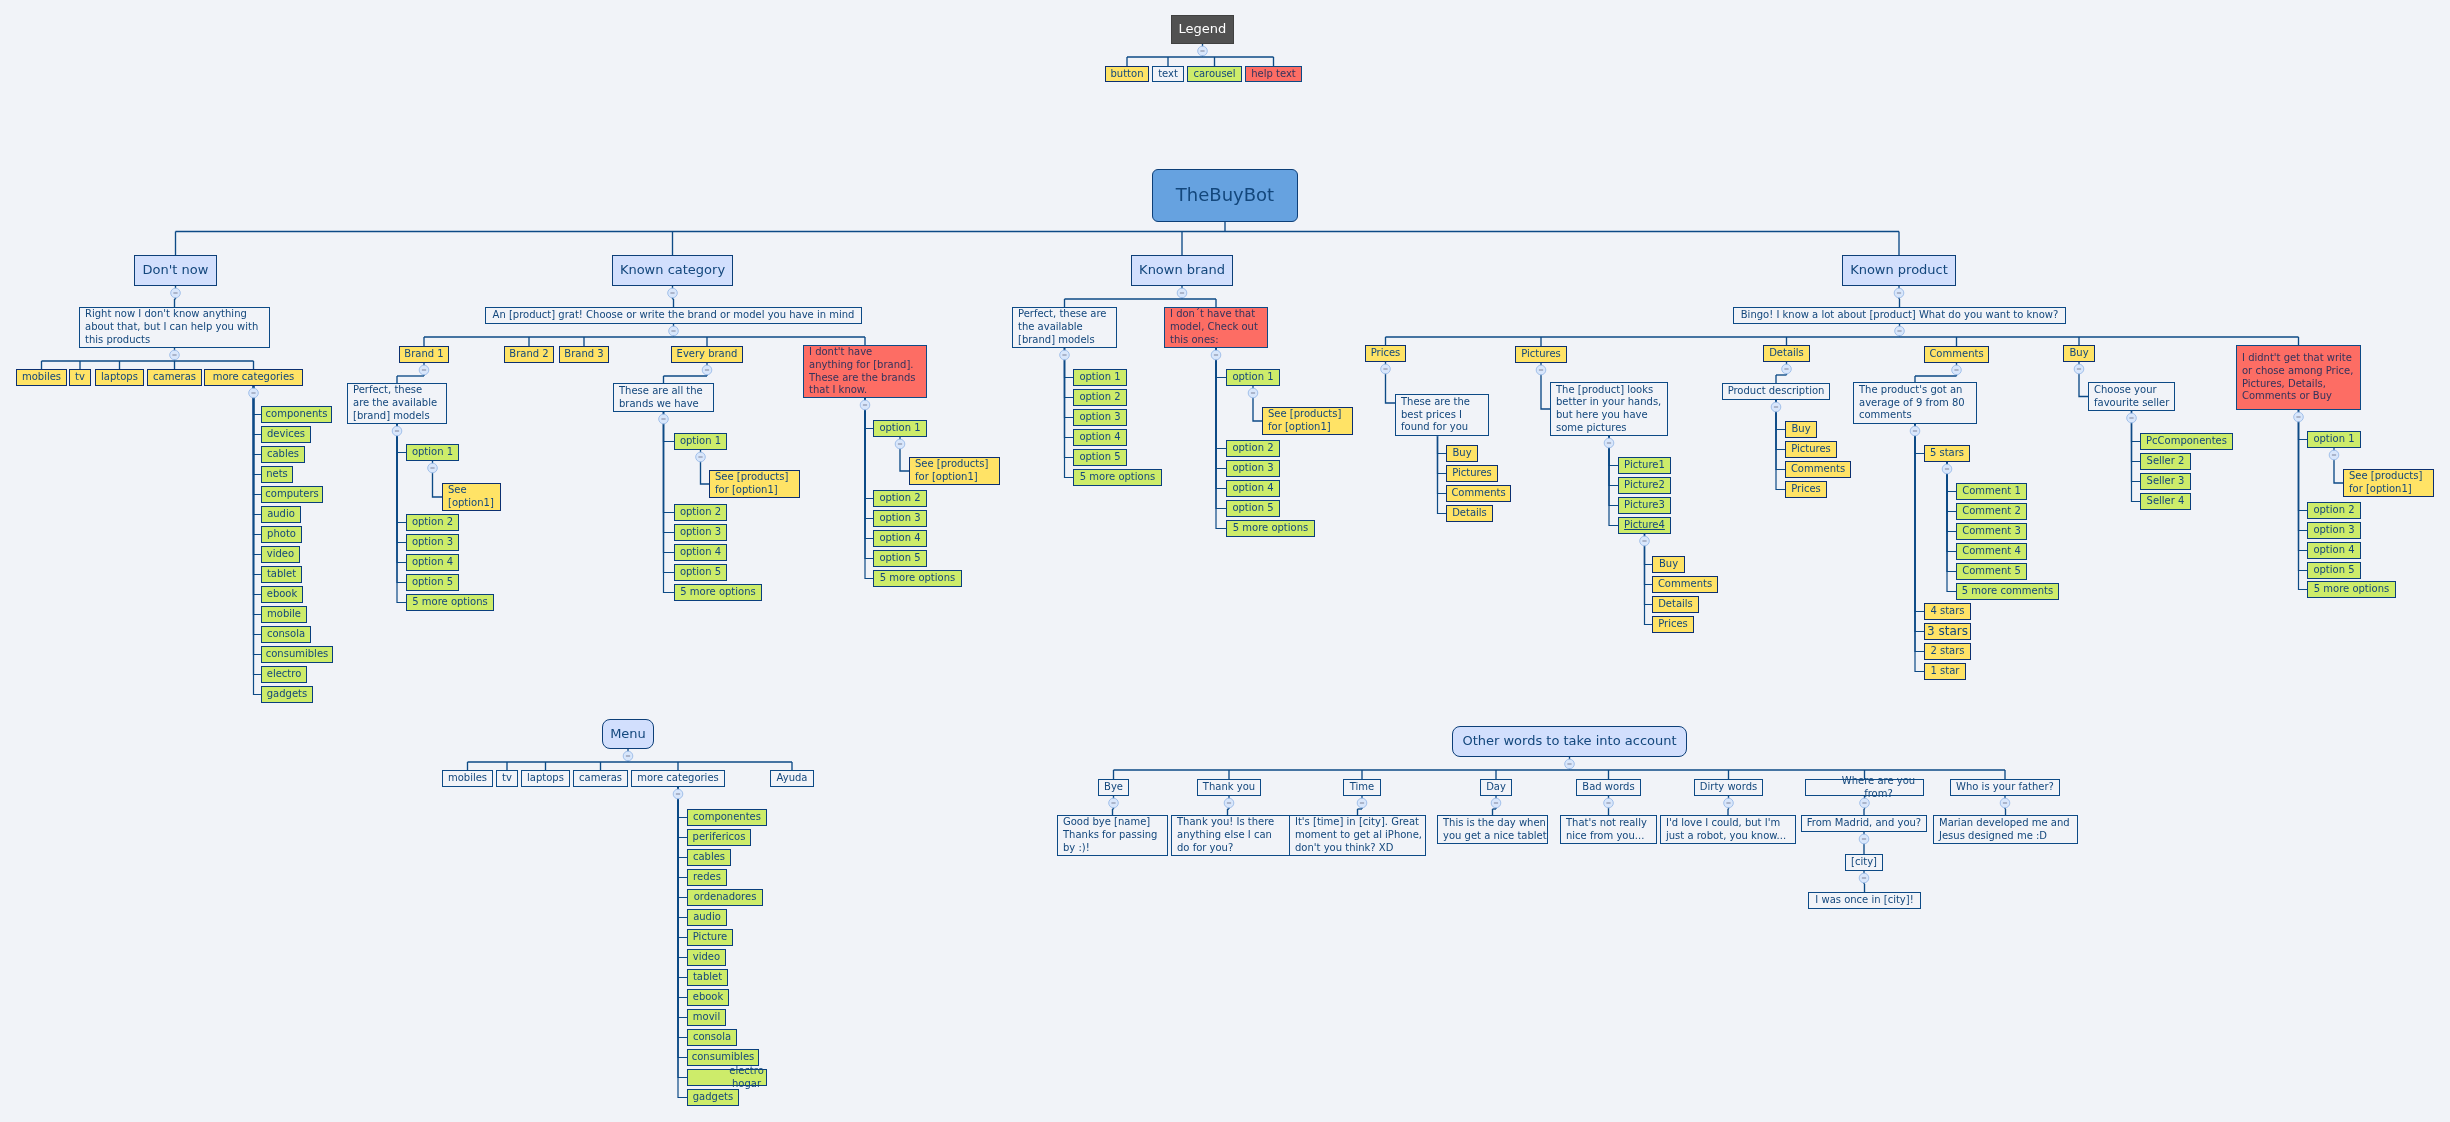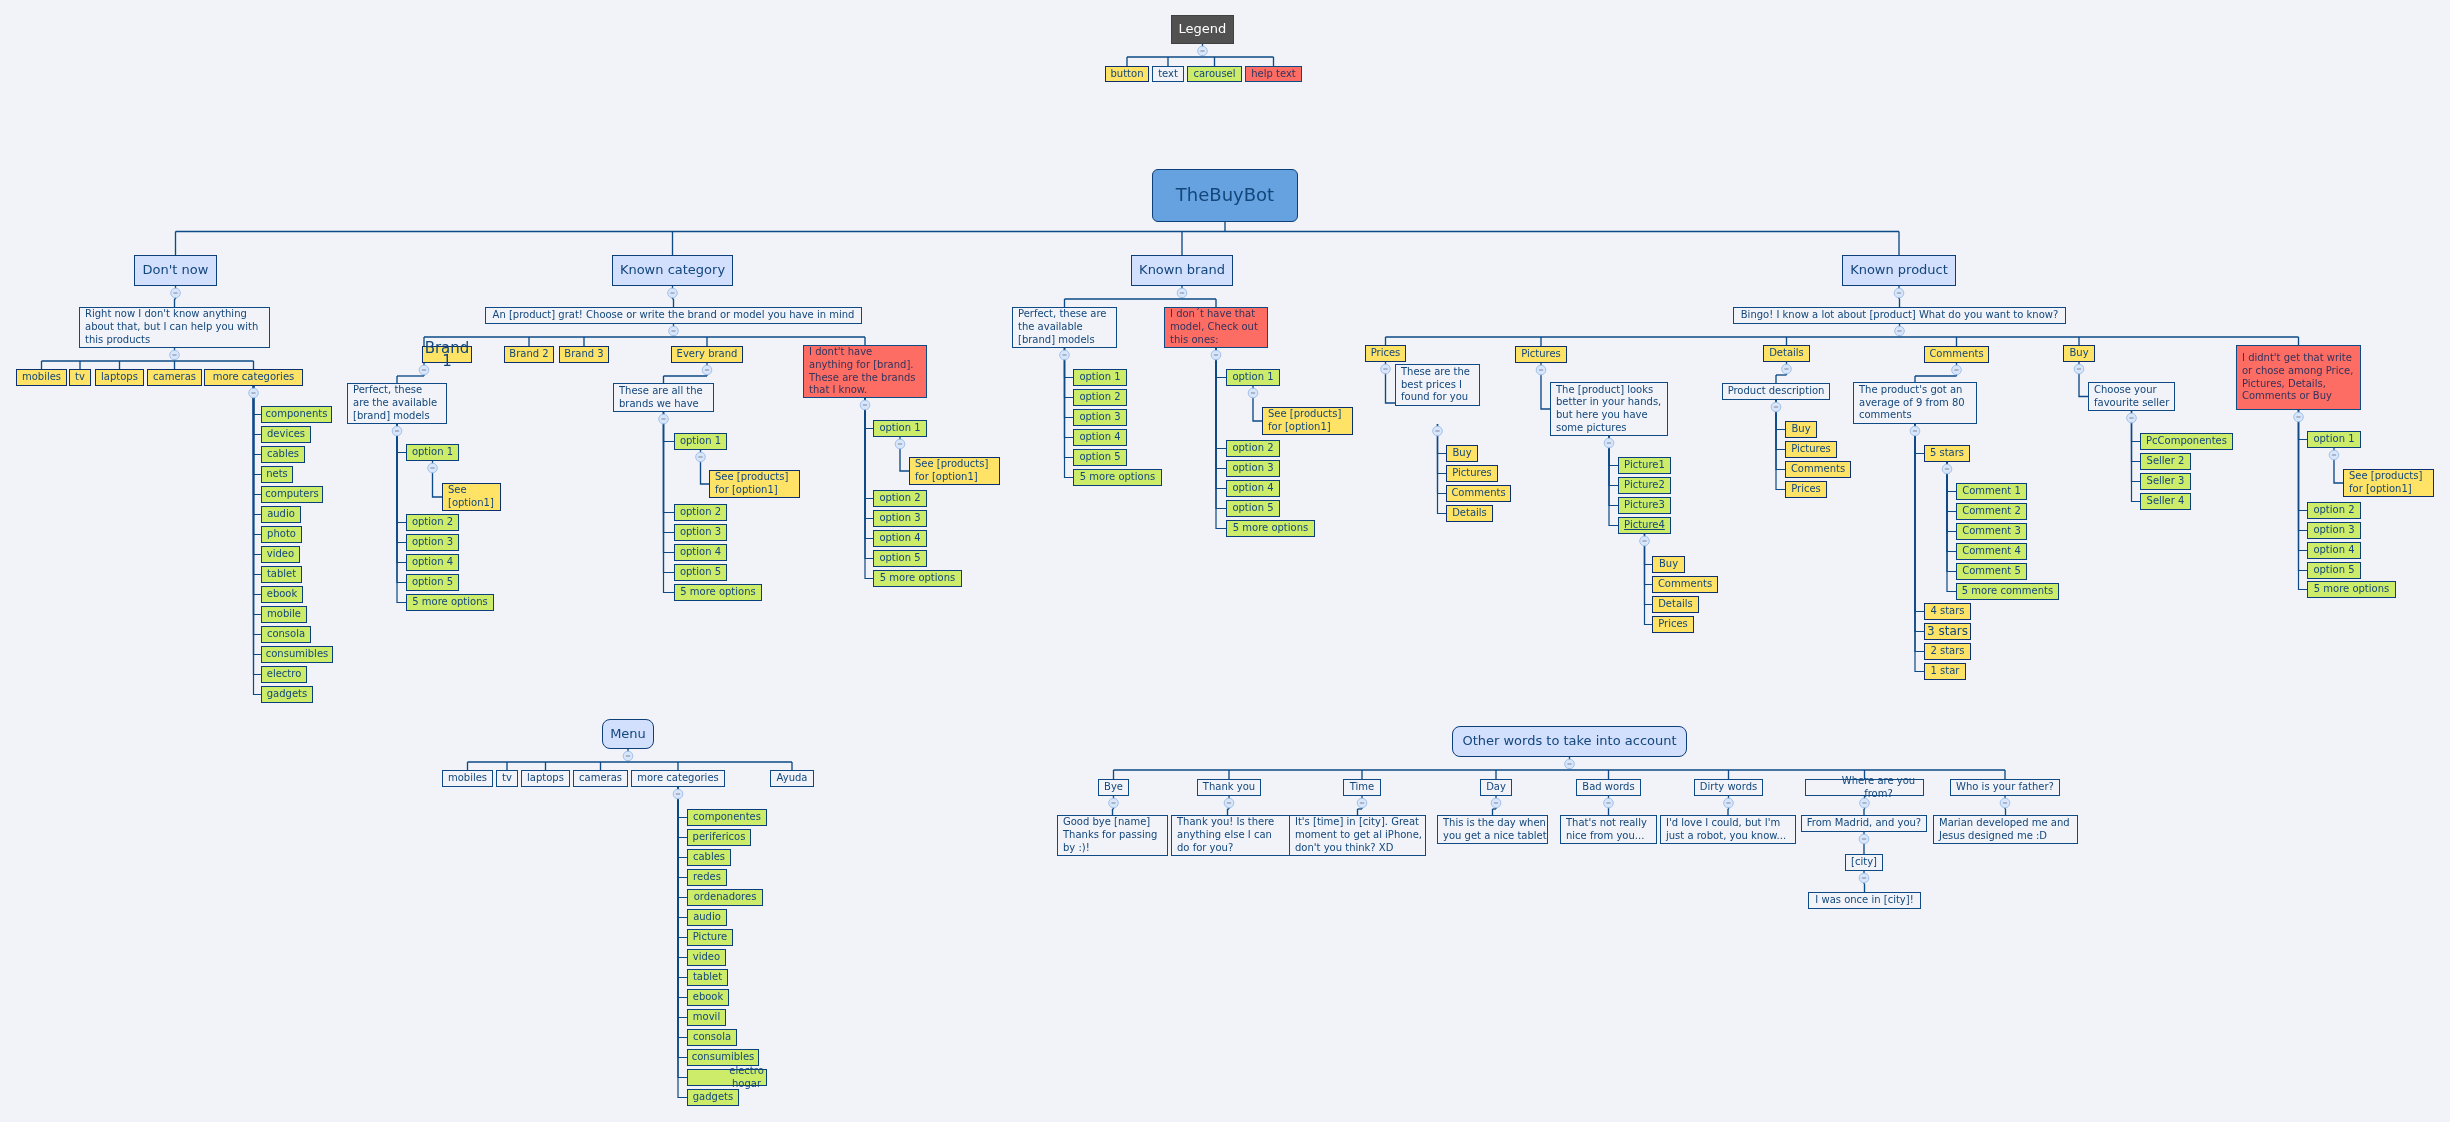--- a/index.html
+++ b/index.html
@@ -459,21 +459,21 @@
 <div class="node s-green" style="left:261px;top:526px;width:41px;height:17px;font-size:10px;"><span>photo</span></div>
 <div class="node s-green" style="left:261px;top:546px;width:39px;height:17px;font-size:10px;"><span>video</span></div>
 <div class="node s-green" style="left:261px;top:566px;width:41px;height:17px;font-size:10px;"><span>tablet</span></div>
 <div class="node s-green" style="left:261px;top:586px;width:42px;height:17px;font-size:10px;"><span>ebook</span></div>
 <div class="node s-green" style="left:261px;top:606px;width:46px;height:17px;font-size:10px;"><span>mobile</span></div>
 <div class="node s-green" style="left:261px;top:626px;width:50px;height:17px;font-size:10px;"><span>consola</span></div>
 <div class="node s-green" style="left:261px;top:646px;width:72px;height:17px;font-size:10px;"><span>consumibles</span></div>
 <div class="node s-green" style="left:261px;top:666px;width:46px;height:17px;font-size:10px;"><span>electro</span></div>
 <div class="node s-green" style="left:261px;top:686px;width:52px;height:17px;font-size:10px;"><span>gadgets</span></div>
 <div class="node s-white" style="left:485px;top:307px;width:377px;height:17px;font-size:10px;"><span>An [product] grat! Choose or write the brand or model you have in mind</span></div>
-<div class="node s-yellow" style="left:399px;top:346px;width:50px;height:17px;font-size:15px;margin-left:23px;"><span>Brand 1</span></div>
+<div class="node s-yellow" style="left:399px;top:346px;width:50px;height:17px;font-size:10px;"><span>Brand 1</span></div>
 <div class="node s-yellow" style="left:504px;top:346px;width:50px;height:17px;font-size:10px;"><span>Brand 2</span></div>
 <div class="node s-yellow" style="left:559px;top:346px;width:50px;height:17px;font-size:10px;"><span>Brand 3</span></div>
 <div class="node s-yellow" style="left:671px;top:346px;width:72px;height:17px;font-size:10px;"><span>Every brand</span></div>
 <div class="node s-red al" style="left:803px;top:345px;width:124px;height:53px;font-size:10px;"><span>I dont't have
 anything for [brand].
 These are the brands
 that I know.</span></div>
 <div class="node s-white al" style="left:347px;top:383px;width:100px;height:41px;font-size:10px;"><span>Perfect, these
 are the available
 [brand] models</span></div>
@@ -518,21 +518,21 @@
 <div class="node s-green" style="left:1226px;top:369px;width:54px;height:17px;font-size:10px;"><span>option 1</span></div>
 <div class="node s-yellow al" style="left:1262px;top:407px;width:91px;height:28px;font-size:10px;"><span>See [products]
 for [option1]</span></div>
 <div class="node s-green" style="left:1226px;top:440px;width:54px;height:17px;font-size:10px;"><span>option 2</span></div>
 <div class="node s-green" style="left:1226px;top:460px;width:54px;height:17px;font-size:10px;"><span>option 3</span></div>
 <div class="node s-green" style="left:1226px;top:480px;width:54px;height:17px;font-size:10px;"><span>option 4</span></div>
 <div class="node s-green" style="left:1226px;top:500px;width:54px;height:17px;font-size:10px;"><span>option 5</span></div>
 <div class="node s-green" style="left:1226px;top:520px;width:89px;height:17px;font-size:10px;"><span>5 more options</span></div>
 <div class="node s-white" style="left:1733px;top:307px;width:333px;height:17px;font-size:10px;"><span>Bingo! I know a lot about [product] What do you want to know?</span></div>
 <div class="node s-yellow" style="left:1365px;top:345px;width:41px;height:17px;font-size:10px;"><span>Prices</span></div>
-<div class="node s-white al" style="left:1395px;top:364px;width:85px;height:42px;font-size:10px;"><span>These are the
+<div class="node s-white al" style="left:1395px;top:394px;width:94px;height:42px;font-size:10px;"><span>These are the
 best prices I
 found for you</span></div>
 <div class="node s-yellow" style="left:1446px;top:445px;width:32px;height:17px;font-size:10px;"><span>Buy</span></div>
 <div class="node s-yellow" style="left:1446px;top:465px;width:52px;height:17px;font-size:10px;"><span>Pictures</span></div>
 <div class="node s-yellow" style="left:1446px;top:485px;width:65px;height:17px;font-size:10px;"><span>Comments</span></div>
 <div class="node s-yellow" style="left:1446px;top:505px;width:47px;height:17px;font-size:10px;"><span>Details</span></div>
 <div class="node s-yellow" style="left:1515px;top:346px;width:52px;height:17px;font-size:10px;"><span>Pictures</span></div>
 <div class="node s-white al" style="left:1550px;top:382px;width:118px;height:54px;font-size:10px;"><span>The [product] looks
 better in your hands,
 but here you have

